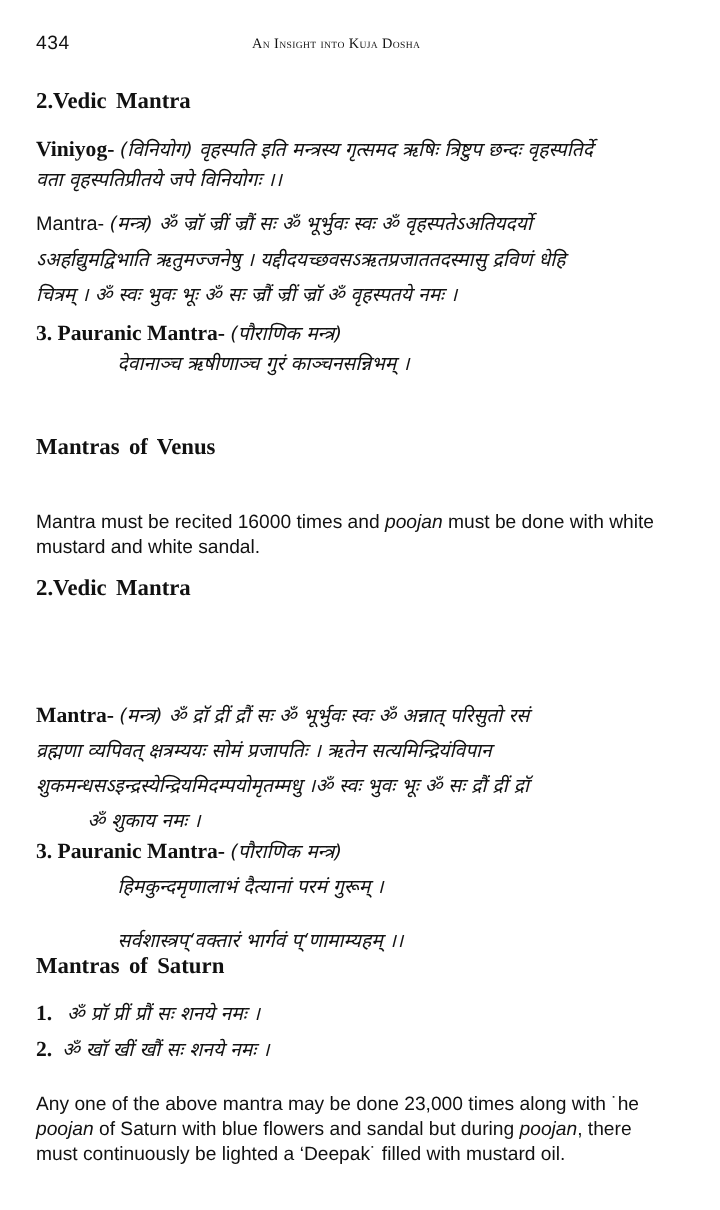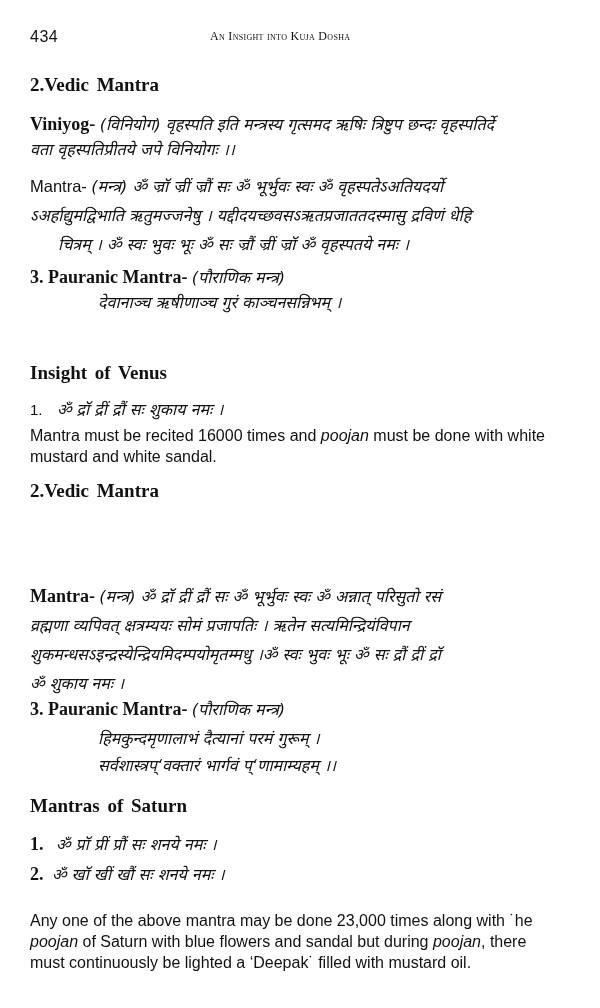--- a/index.html
+++ b/index.html
@@ -117,71 +117,65 @@
     </div>
     <div class="line deva">वता वृहस्पतिप्रीतये जपे विनियोगः ।।</div>
   </div>
 
   <div class="block" style="top:174px;">
     <div class="line">
       <span class="label-plain">Mantra-</span>
       <span class="deva">(मन्त्र) ॐ ज्रॉ ज्रीं ज्रौं सः ॐ भूर्भुवः स्वः ॐ वृहस्पतेऽअतियदर्यो</span>
     </div>
     <div class="line deva" style="margin-top:4px;">ऽअर्हाद्युमद्विभाति ऋतुमज्जनेषु । यद्दीदयच्छवसऽऋतप्रजाततदस्मासु द्रविणं धेहि</div>
-    <div class="line deva" style="margin-top:4px;margin-left:28px;">चित्रम् । ॐ स्वः भुवः भूः ॐ सः ज्रौं ज्रीं ज्रॉ ॐ वृहस्पतये नमः ।</div>
+    <div class="line deva" style="margin-top:4px;">चित्रम् । ॐ स्वः भुवः भूः ॐ सः ज्रौं ज्रीं ज्रॉ ॐ वृहस्पतये नमः ।</div>
   </div>
 
   <div class="block" style="top:265px;">
     <div class="line">
       <span class="label-bold">3. Pauranic Mantra-</span>
       <span class="deva">(पौराणिक मन्त्र)</span>
     </div>
     <div class="line deva indent">देवानाञ्च ऋषीणाञ्च गुरं काञ्चनसन्निभम् ।</div>
   </div>
 
   <div class="block" style="top:362px;">
-    <div class="heading">Insight of Venus</div>
+    <div class="heading">Mantras of Venus</div>
   </div>
 
-  <div class="block" style="top:397px;">
-    <div class="line">
-      <span class="num-plain">1.</span>
-      <span class="deva">ॐ द्रॉ द्रीं द्रौं सः शुकाय नमः ।</span>
-    </div>
-  </div>
 
   <div class="block" style="top:425px;">
     <div class="prose">
       <span>Mantra must be recited 16000 times and </span><em>poojan</em><span> must be done with white</span>
     </div>
     <div class="prose">mustard and white sandal.</div>
   </div>
 
   <div class="block" style="top:480px;">
     <div class="heading">2.Vedic Mantra</div>
   </div>
 
 
   <div class="block" style="top:584px;">
     <div class="line">
       <span class="label-bold">Mantra-</span>
       <span class="deva">(मन्त्र) ॐ द्रॉ द्रीं द्रौं सः ॐ भूर्भुवः स्वः ॐ अन्नात् परिसुतो रसं</span>
     </div>
     <div class="line deva" style="margin-top:4px;">व्रह्मणा व्यपिवत् क्षत्रम्ययः सोमं प्रजापतिः । ऋतेन सत्यमिन्द्रियंविपान</div>
     <div class="line deva" style="margin-top:4px;">शुकमन्धसऽइन्द्रस्येन्द्रियमिदम्पयोमृतम्मधु ।ॐ स्वः भुवः भूः ॐ सः द्रौं द्रीं द्रॉ</div>
-    <div class="line deva" style="margin-top:4px;">ॐ शुकाय नमः ।</div>
+    <div class="line deva" style="margin-top:4px;margin-left:43px;">ॐ शुकाय नमः ।</div>
   </div>
 
   <div class="block" style="top:697px;">
     <div class="line">
       <span class="label-bold">3. Pauranic Mantra-</span>
       <span class="deva">(पौराणिक मन्त्र)</span>
     </div>
     <div class="line deva indent" style="margin-top:4px;">हिमकुन्दमृणालाभं दैत्यानां परमं गुरूम् ।</div>
-    <div class="line deva indent" style="margin-top:2px;">सर्वशास्त्रप्‘वक्तारं भार्गवं प्‘णामाम्यहम् ।।</div>
+    <div class="line deva indent" style="margin-top:20px;">सर्वशास्त्रप्‘वक्तारं भार्गवं प्‘णामाम्यहम् ।।</div>
   </div>
 
   <div class="block" style="top:795px;">
     <div class="heading">Mantras of Saturn</div>
   </div>
 
   <div class="block" style="top:832px;">
     <div class="line">
       <span class="num">1.</span>
       <span class="deva">ॐ प्रॉ प्रीं प्रौं सः शनये नमः ।</span>

